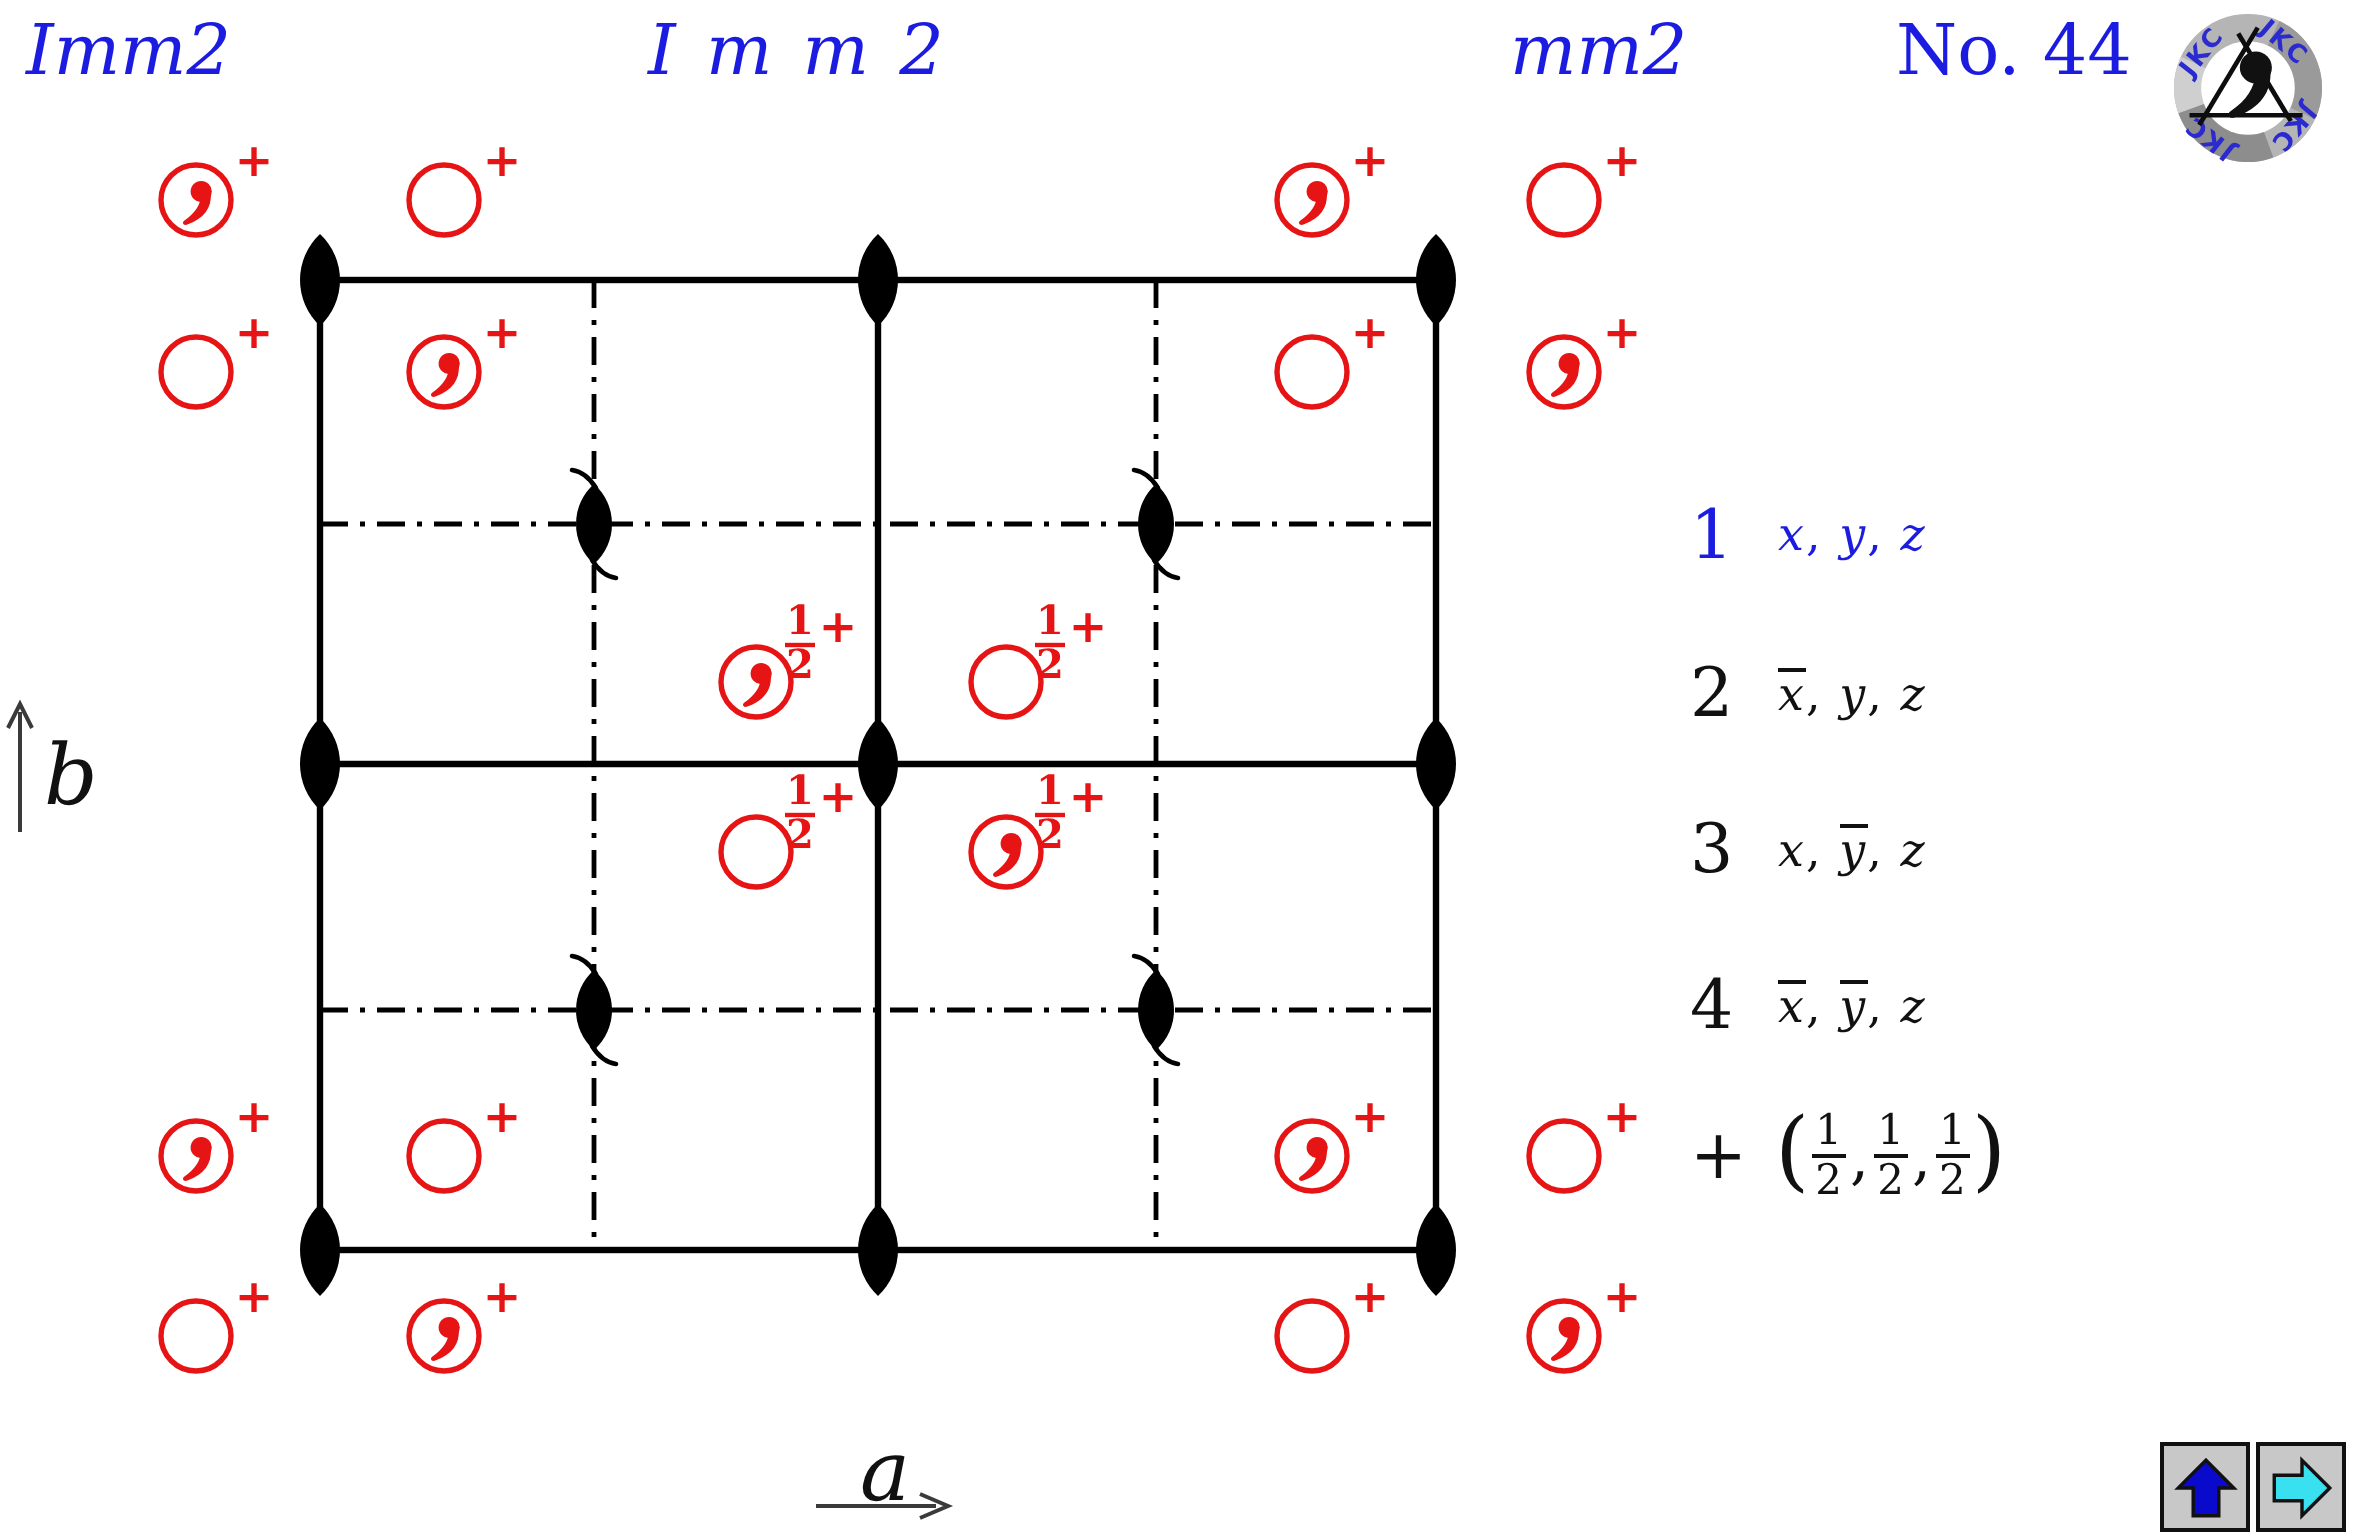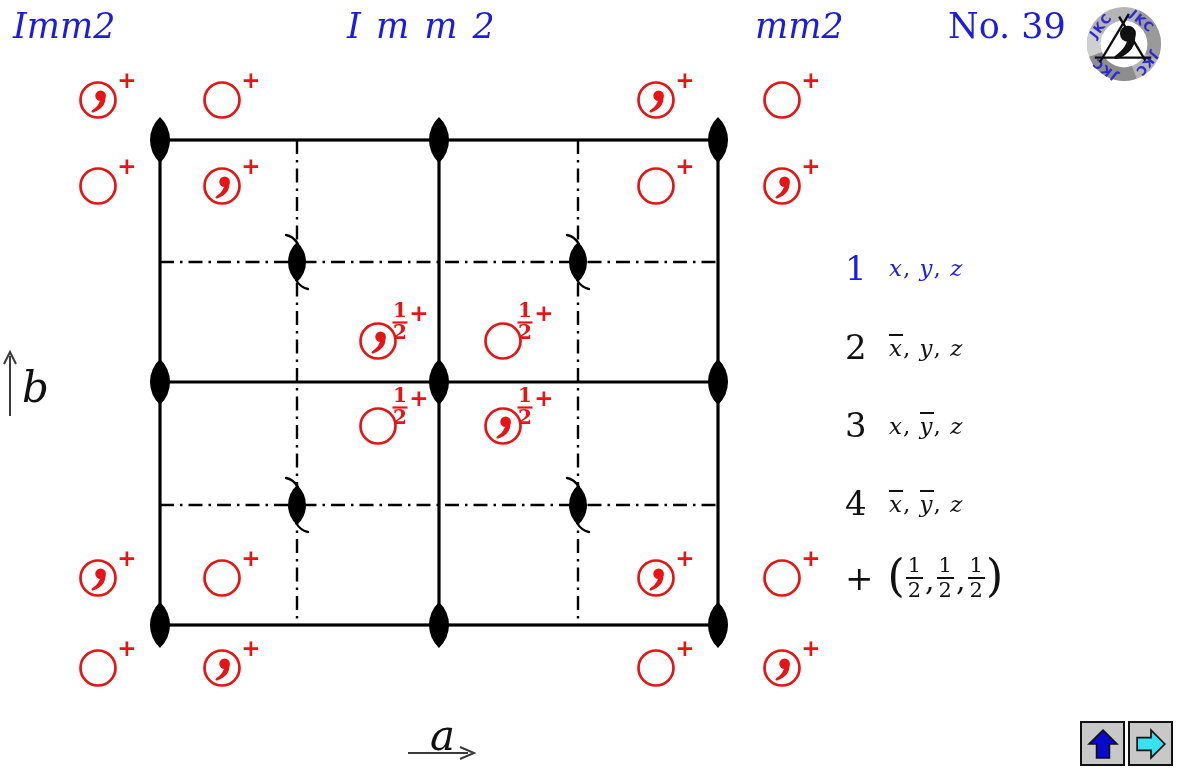--- a/index.html
+++ b/index.html
@@ -3,21 +3,21 @@
 <meta charset="utf-8">
 <style>
   html,body{margin:0;padding:0;}
   body{
     width:1180px;height:770px;position:relative;overflow:hidden;
     background:#ffffff;font-family:"DejaVu Serif", serif;
   }
   .hdr{position:absolute;top:6px;font-size:35px;white-space:nowrap;}
   .it{font-style:italic;}
   #hdr-short{left:13px;}
-  #hdr-full{left:347px;letter-spacing:2px;}
+  #hdr-full{left:324px;letter-spacing:2px;}
   #hdr-pg{left:755px;}
   #hdr-no{left:948px;}
   #logo{position:absolute;left:1086px;top:6px;width:76px;height:76px;}
   #svg-diagram{position:absolute;left:0;top:0;}
   #pos-list{position:absolute;left:0;top:0;}
   .prow{position:absolute;left:845px;height:50px;display:flex;align-items:center;white-space:nowrap;}
   .prow .num{display:inline-block;width:36px;font-size:34px;font-style:normal;}
   .prow .coords{font-size:23px;font-style:italic;margin-left:8px;letter-spacing:1px;}
   .coords .sep{font-style:normal;}
   .bar{display:inline-block;border-top:2.2px solid currentColor;padding-top:1px;line-height:1;}
@@ -31,21 +31,21 @@
     border:2.5px solid #111;display:flex;align-items:center;justify-content:center;cursor:pointer;}
   #btn-up{left:1080px;}
   #btn-next{left:1128px;}
 </style>
 </head>
 <body style="background: rgb(255, 255, 255);">
 
 <div class="hdr it" id="hdr-short" style="color: rgb(28, 28, 224);">Imm2</div>
 <div class="hdr it" id="hdr-full" style="color: rgb(28, 28, 224);">I m m 2</div>
 <div class="hdr it" id="hdr-pg" style="color: rgb(28, 28, 224);">mm2</div>
-<div class="hdr" id="hdr-no" style="color: rgb(28, 28, 224);">No. 39</div>
+<div class="hdr" id="hdr-no" style="color: rgb(28, 28, 224);">No. 44</div>
 
 <svg id="logo" viewBox="0 0 78 78">
     <circle cx="39" cy="39" r="38" fill="#b5b5b5"></circle>
     <path d="M39,39 L39,1 A38,38 0 0 1 77,39 Z" fill="#9a9a9a" transform="rotate(25 39 39)"></path>
     <path d="M39,39 L39,77 A38,38 0 0 1 1,39 Z" fill="#cfcfcf" transform="rotate(25 39 39)"></path>
     <path d="M39,39 L77,39 A38,38 0 0 1 39,77 Z" fill="#8d8d8d" transform="rotate(70 39 39)"></path>
     <circle cx="39" cy="39" r="24" fill="#ffffff"></circle>
     <text transform="translate(10,34) rotate(-52)" font-size="13" font-weight="bold" font-family="DejaVu Sans, sans-serif" fill="#2a2ad0" letter-spacing="1.5">JKC</text>
     <text transform="translate(44,10) rotate(40)" font-size="13" font-weight="bold" font-family="DejaVu Sans, sans-serif" fill="#2a2ad0" letter-spacing="1.5">JKC</text>
     <text transform="translate(68,46) rotate(130)" font-size="13" font-weight="bold" font-family="DejaVu Sans, sans-serif" fill="#2a2ad0" letter-spacing="1.5">JKC</text>

